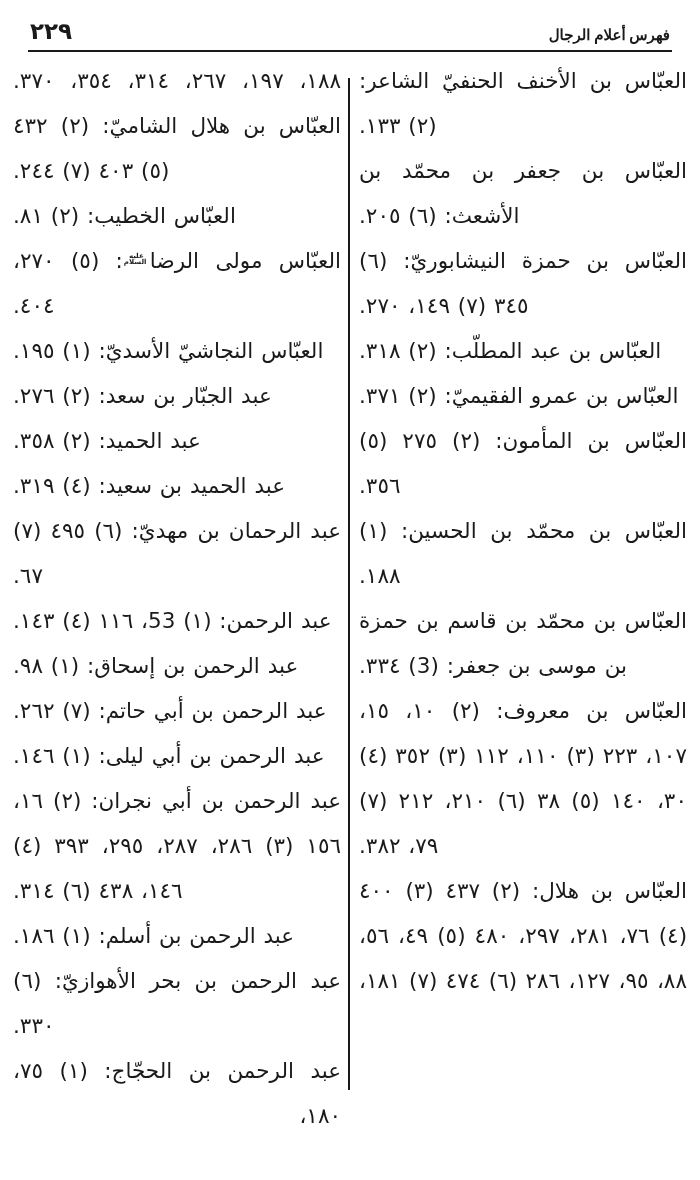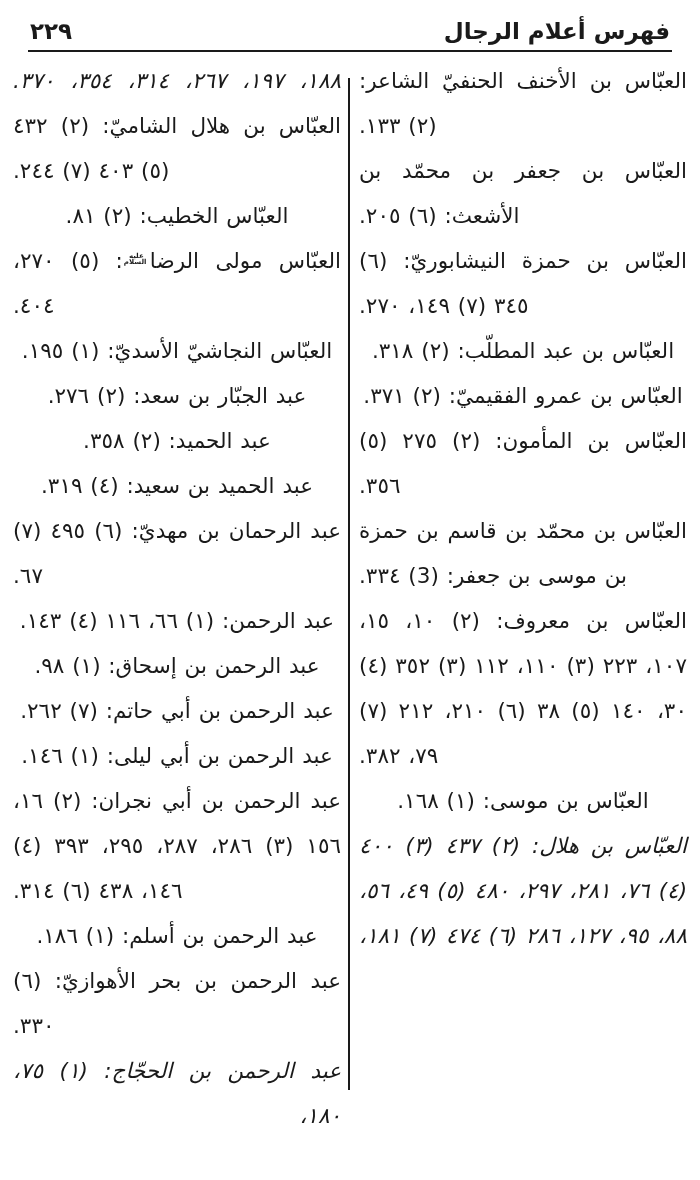--- a/index.html
+++ b/index.html
@@ -15,23 +15,24 @@
   }
   .header{
     display:flex;
     justify-content:space-between;
     align-items:flex-end;
     padding:16px 30px 4px 30px;
     height:48px;
     box-sizing:border-box;
   }
   .title{
-    font-size:23px;
+    font-size:15px;
     font-weight:bold;
     letter-spacing:0;
+    font-family:Liberation Serif, serif;
   }
   .pagenum{
     font-size:23px;
     font-weight:bold;
     text-align:right;
   }
   .rule{
     height:2px;
     background:#1a1a1a;
     margin:2px 28px 0 28px;
@@ -50,31 +51,30 @@
   }
   .col{
     flex:1;
     padding:0 9px;
     font-size:21.5px;
     line-height:45px;
     box-sizing:border-box;
   }
   .entry{
     margin:0;
-    text-align:center; 
+    text-align:left; 
     word-spacing:1px;
   }
   .entry.multiline{
     text-align:justify;
     text-align-last:left; 
   }
   .entry.stretch{
     text-align:justify;
     text-align-last:justify; 
-    font-style:italic;
   }
   .honorific{
     display:inline-block;
     width:25px;
     font-size:7px;
     line-height:6.5px;
     text-align:center;
     vertical-align:4px;
     margin:8px 1px;
     white-space:normal;
@@ -96,36 +96,36 @@
   <div class="divider"></div>
 
   <div class="columns">
     <div class="col">
         <p class="entry multiline"><span>العبّاس بن الأخنف الحنفيّ الشاعر: (٢) ١٣٣.</span></p>
         <p class="entry multiline"><span>العبّاس بن جعفر بن محمّد بن الأشعث: (٦) ٢٠٥.</span></p>
         <p class="entry multiline"><span>العبّاس بن حمزة النيشابوريّ: (٦) ٣٤٥ (٧) ١٤٩، ٢٧٠.</span></p>
         <p class="entry"><span>العبّاس بن عبد المطلّب: (٢) ٣١٨.</span></p>
         <p class="entry"><span>العبّاس بن عمرو الفقيميّ: (٢) ٣٧١.</span></p>
         <p class="entry multiline"><span>العبّاس بن المأمون: (٢) ٢٧٥ (٥) ٣٥٦.</span></p>
+        <p class="entry multiline"><span>العبّاس بن محمّد بن الحسين: (١) ١٨٨.</span></p>
         <p class="entry multiline"><span>العبّاس بن محمّد بن قاسم بن حمزة بن موسى بن جعفر: (3) ٣٣٤.</span></p>
         <p class="entry multiline"><span>العبّاس بن معروف: (٢) ١٠، ١٥، ١٠٧، ٢٢٣ (٣) ١١٠، ١١٢ (٣) ٣٥٢ (٤) ٣٠، ١٤٠ (٥) ٣٨ (٦) ٢١٠، ٢١٢ (٧) ٧٩، ٣٨٢.</span></p>
-        <p class="entry"><span>العبّاس بن موسى: (١) ١٦٨.</span></p>
         <p class="entry stretch"><span>العبّاس بن هلال: (٢) ٤٣٧ (٣) ٤٠٠ (٤) ٧٦، ٢٨١، ٢٩٧، ٤٨٠ (٥) ٤٩، ٥٦، ٨٨، ٩٥، ١٢٧، ٢٨٦ (٦) ٤٧٤ (٧) ١٨١،</span></p>
       </div>
     <div class="col">
         <p class="entry stretch"><span>١٨٨، ١٩٧، ٢٦٧، ٣١٤، ٣٥٤، ٣٧٠.</span></p>
         <p class="entry multiline"><span>العبّاس بن هلال الشاميّ: (٢) ٤٣٢ (٥) ٤٠٣ (٧) ٢٤٤.</span></p>
         <p class="entry"><span>العبّاس الخطيب: (٢) ٨١.</span></p>
         <p class="entry multiline"><span>العبّاس مولى الرضا</span><span class="honorific">عليه السلام</span><span>: (٥) ٢٧٠، ٤٠٤.</span></p>
         <p class="entry"><span>العبّاس النجاشيّ الأسديّ: (١) ١٩٥.</span></p>
         <p class="entry"><span>عبد الجبّار بن سعد: (٢) ٢٧٦.</span></p>
         <p class="entry"><span>عبد الحميد: (٢) ٣٥٨.</span></p>
         <p class="entry"><span>عبد الحميد بن سعيد: (٤) ٣١٩.</span></p>
         <p class="entry multiline"><span>عبد الرحمان بن مهديّ: (٦) ٤٩٥ (٧) ٦٧.</span></p>
-        <p class="entry"><span>عبد الرحمن: (١) ٦٦، ١١٦ (٤) ١٤٣.</span></p>
+        <p class="entry"><span>عبد الرحمن: (١) 53، ١١٦ (٤) ١٤٣.</span></p>
         <p class="entry"><span>عبد الرحمن بن إسحاق: (١) ٩٨.</span></p>
         <p class="entry"><span>عبد الرحمن بن أبي حاتم: (٧) ٢٦٢.</span></p>
         <p class="entry"><span>عبد الرحمن بن أبي ليلى: (١) ١٤٦.</span></p>
         <p class="entry multiline"><span>عبد الرحمن بن أبي نجران: (٢) ١٦، ١٥٦ (٣) ٢٨٦، ٢٨٧، ٢٩٥، ٣٩٣ (٤) ١٤٦، ٤٣٨ (٦) ٣١٤.</span></p>
         <p class="entry"><span>عبد الرحمن بن أسلم: (١) ١٨٦.</span></p>
         <p class="entry multiline"><span>عبد الرحمن بن بحر الأهوازيّ: (٦) ٣٣٠.</span></p>
         <p class="entry stretch"><span>عبد الرحمن بن الحجّاج: (١) ٧٥، ١٨٠،</span></p>
       </div>
   </div>
 

